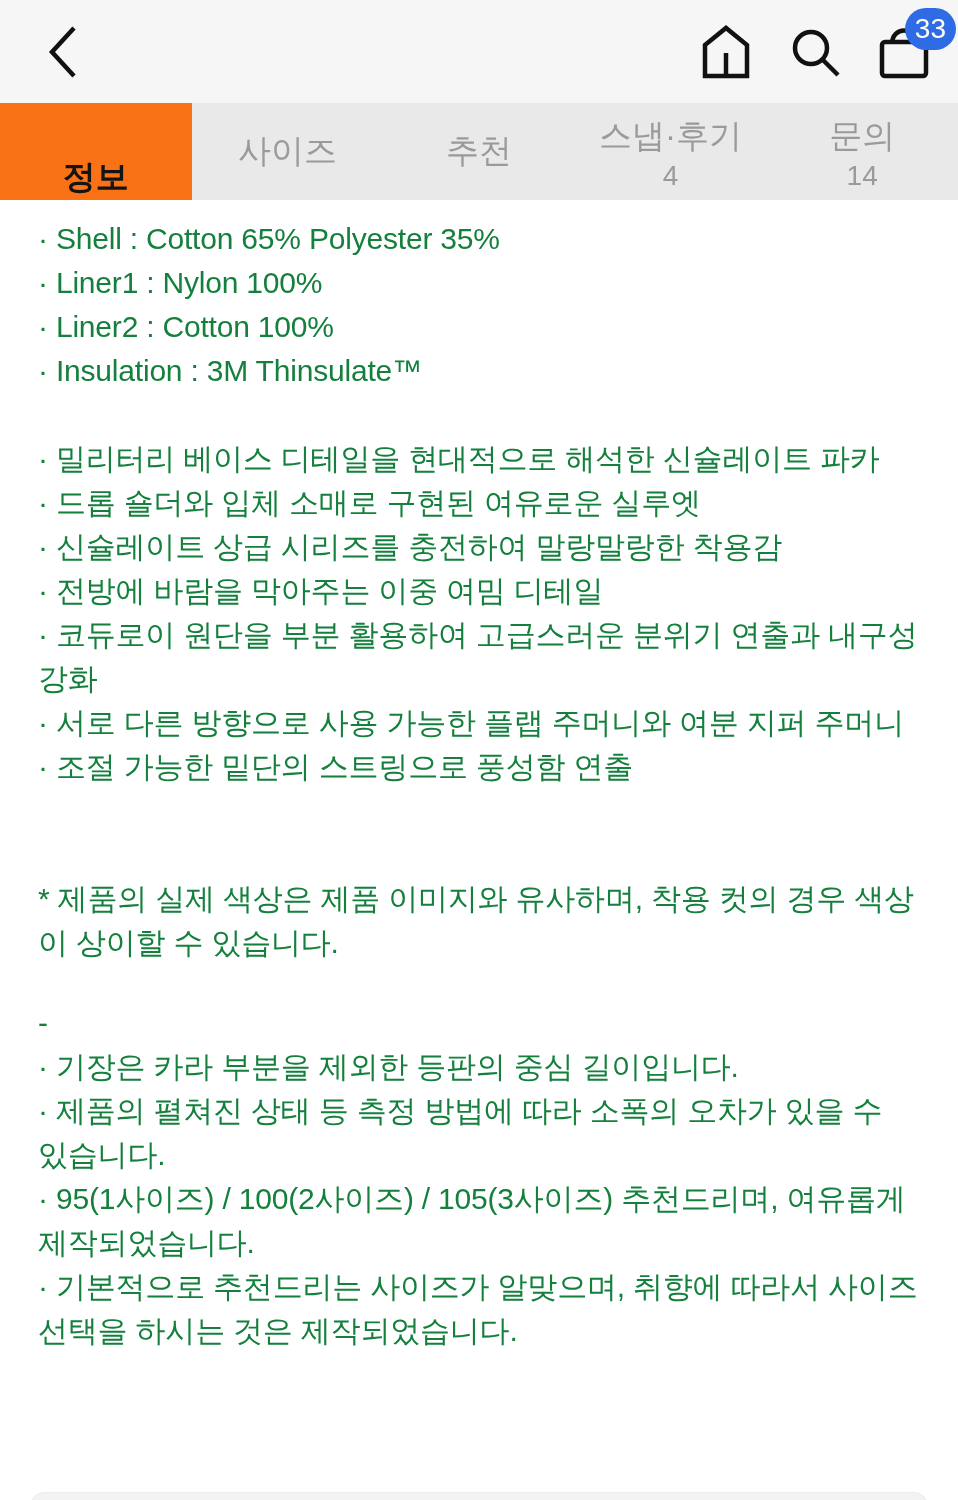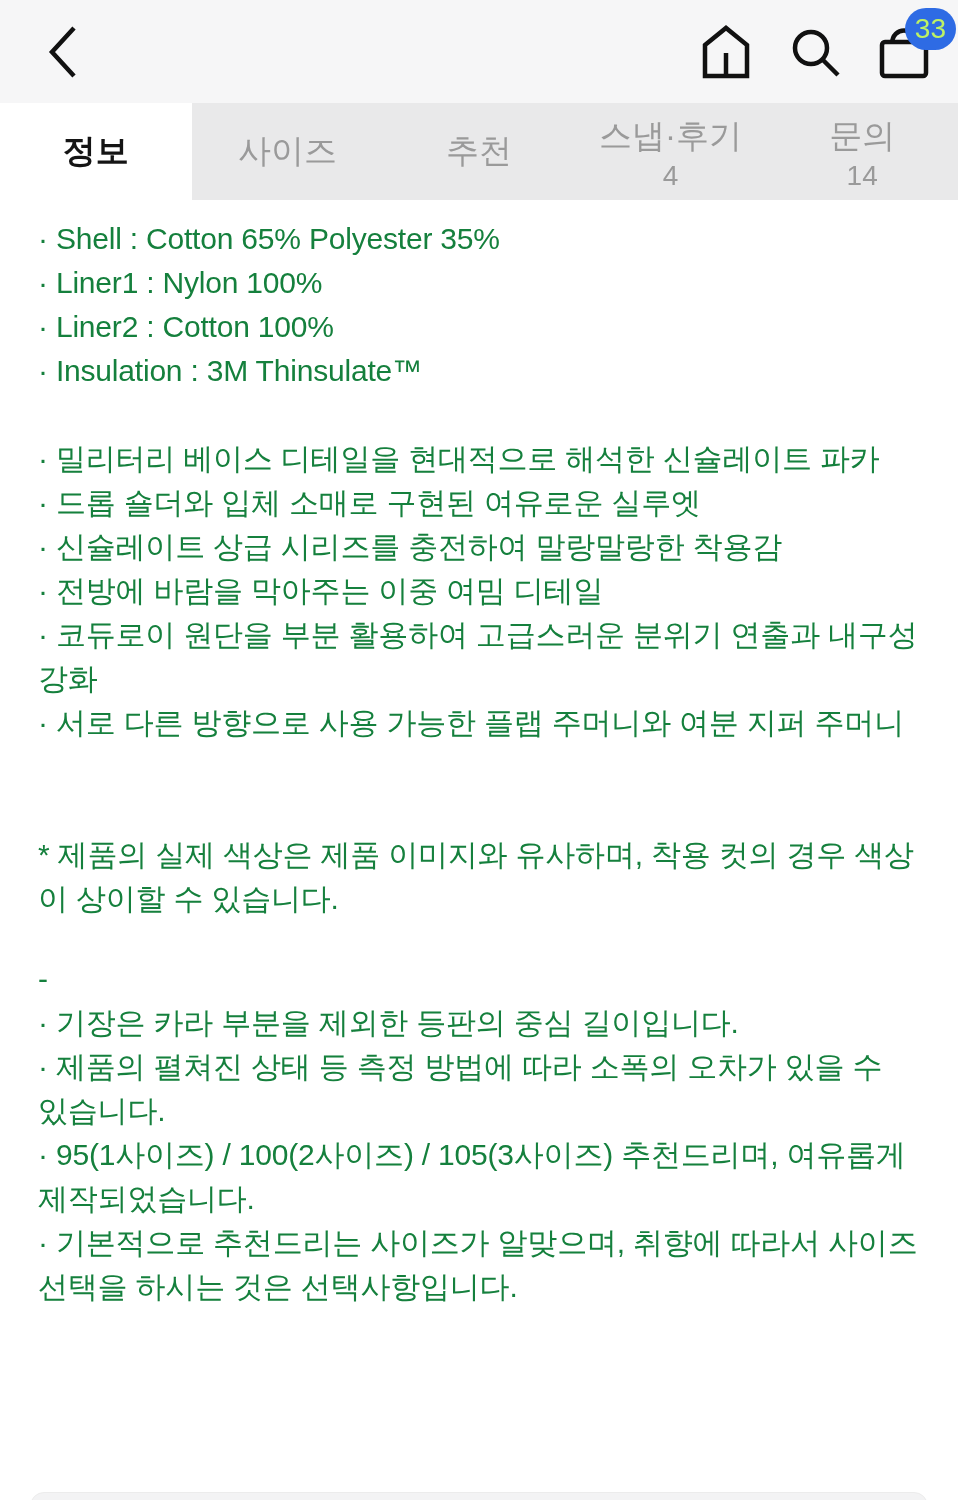--- a/index.html
+++ b/index.html
@@ -25,21 +25,21 @@
     display:flex;align-items:center;justify-content:center;
   }
   .topbar-right{display:flex;align-items:center;gap:36px;}
   .bag-wrap{position:relative;}
   .badge{
     position:absolute;
     top:-16px;right:-26px;
     min-width:30px;height:42px;
     padding:0 10px;
     background:#2e6be4;
-    color:#bef264;
+    color:#ffffff;
     border-radius:24px;
     font-size:28px;
     font-weight:500;
     display:flex;align-items:center;justify-content:center;
     line-height:1;
   }
   
   .tabs{
     display:flex;
     height:97px;
@@ -51,23 +51,24 @@
     flex-direction:column;
     align-items:center;
     justify-content:center;
     gap:3px;
     color:#9a9a9a;
     font-size:33px;
     cursor:pointer;
     user-select:none;
   }
   .tab.active{
-    background:#ffffff;
+    background:#f97316;
     color:#141414;
     font-weight:700;
+    justify-content:flex-end;
   }
   .tab-count{font-size:28px;line-height:1;color:#9a9a9a;}
   
   .content{
     padding:17px 38px 0 38px;
     color:#15803d;
     font-size:30px;
     line-height:44px;
     letter-spacing:-0.2px;
   }
@@ -153,32 +154,33 @@
       <p>· Insulation : 3M Thinsulate™</p>
     </section>
 
     <section class="sec-features">
       <p>· 밀리터리 베이스 디테일을 현대적으로 해석한 신슐레이트 파카</p>
       <p>· 드롭 숄더와 입체 소매로 구현된 여유로운 실루엣</p>
       <p>· 신슐레이트 상급 시리즈를 충전하여 말랑말랑한 착용감</p>
       <p>· 전방에 바람을 막아주는 이중 여밈 디테일</p>
       <p>· 코듀로이 원단을 부분 활용하여 고급스러운 분위기 연출과 내구성 강화</p>
       <p>· 서로 다른 방향으로 사용 가능한 플랩 주머니와 여분 지퍼 주머니</p>
+      <p>· 조절 가능한 밑단의 스트링으로 풍성함 연출</p>
     </section>
 
     <section class="sec-note">
       <p>* 제품의 실제 색상은 제품 이미지와 유사하며, 착용 컷의 경우 색상이 상이할 수 있습니다.</p>
     </section>
 
     <p class="sec-dash">-</p>
 
     <section>
       <p>· 기장은 카라 부분을 제외한 등판의 중심 길이입니다.</p>
       <p>· 제품의 펼쳐진 상태 등 측정 방법에 따라 소폭의 오차가 있을 수 있습니다.</p>
       <p>· 95(1사이즈) / 100(2사이즈) / 105(3사이즈) 추천드리며, 여유롭게 제작되었습니다.</p>
-      <p>· 기본적으로 추천드리는 사이즈가 알맞으며, 취향에 따라서 사이즈 선택을 하시는 것은 선택사항입니다.</p>
+      <p>· 기본적으로 추천드리는 사이즈가 알맞으며, 취향에 따라서 사이즈 선택을 하시는 것은 제작되었습니다.</p>
     </section>
 
   </main>
 
   <div class="bottom-peek"></div>
 
 </div>
 
 </body></html>

